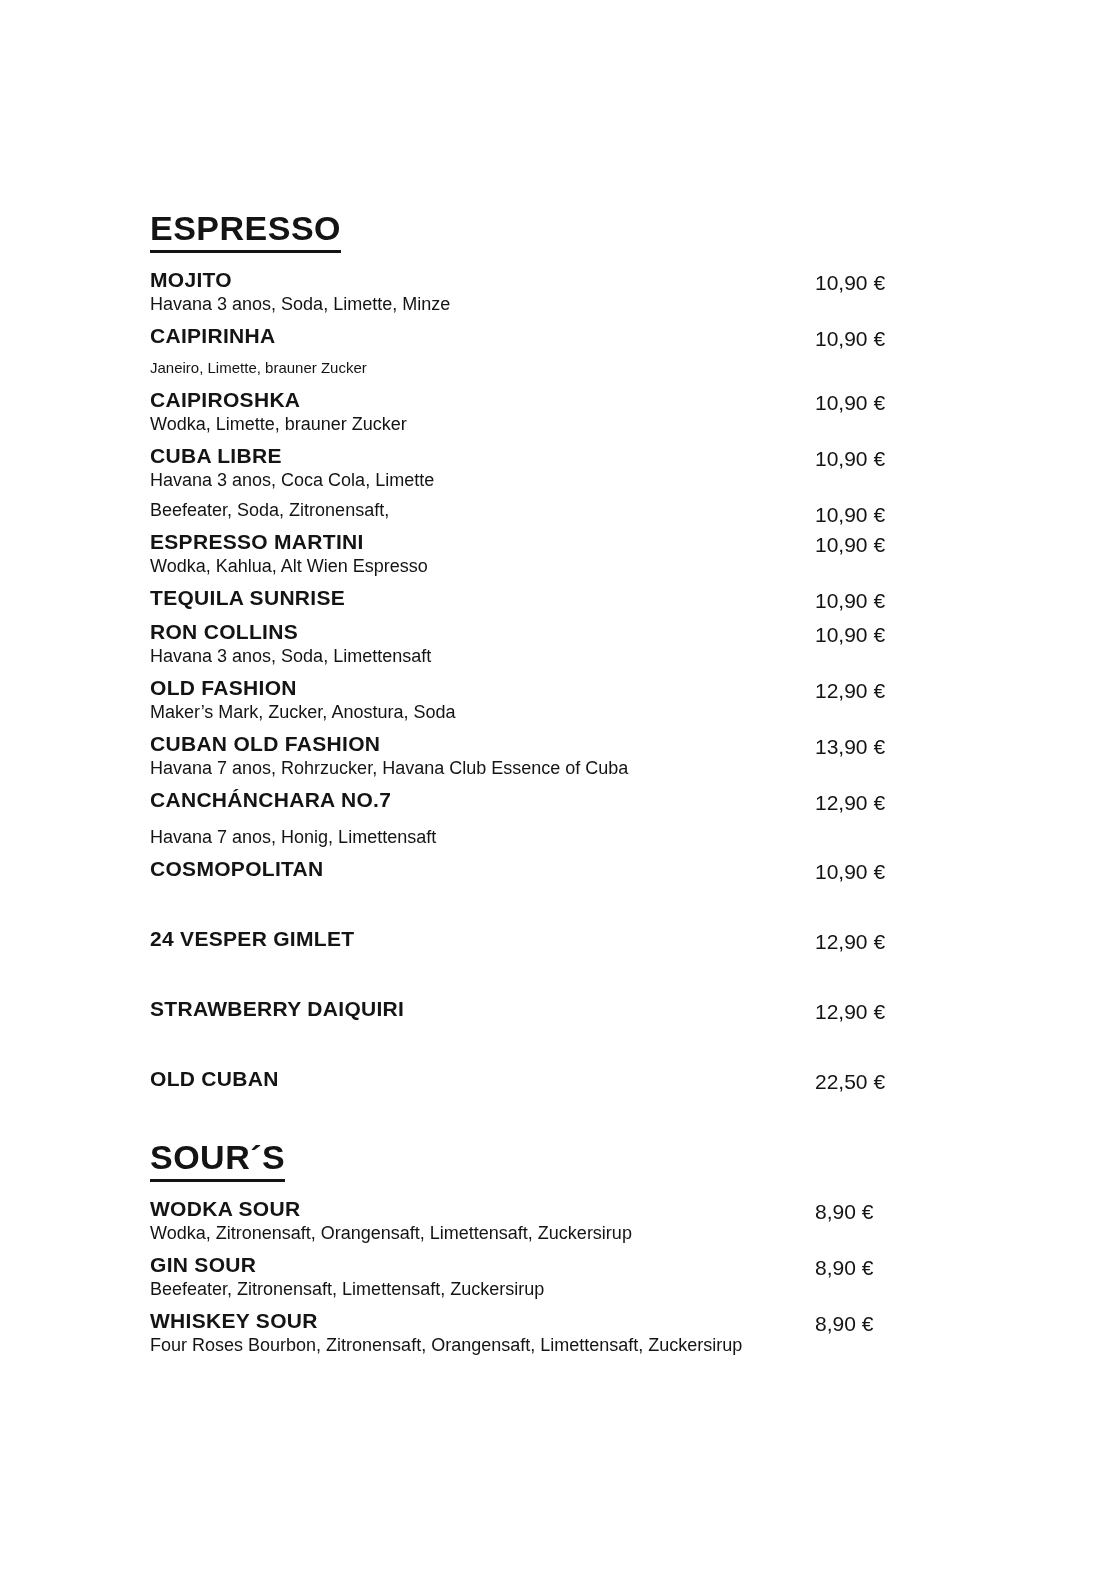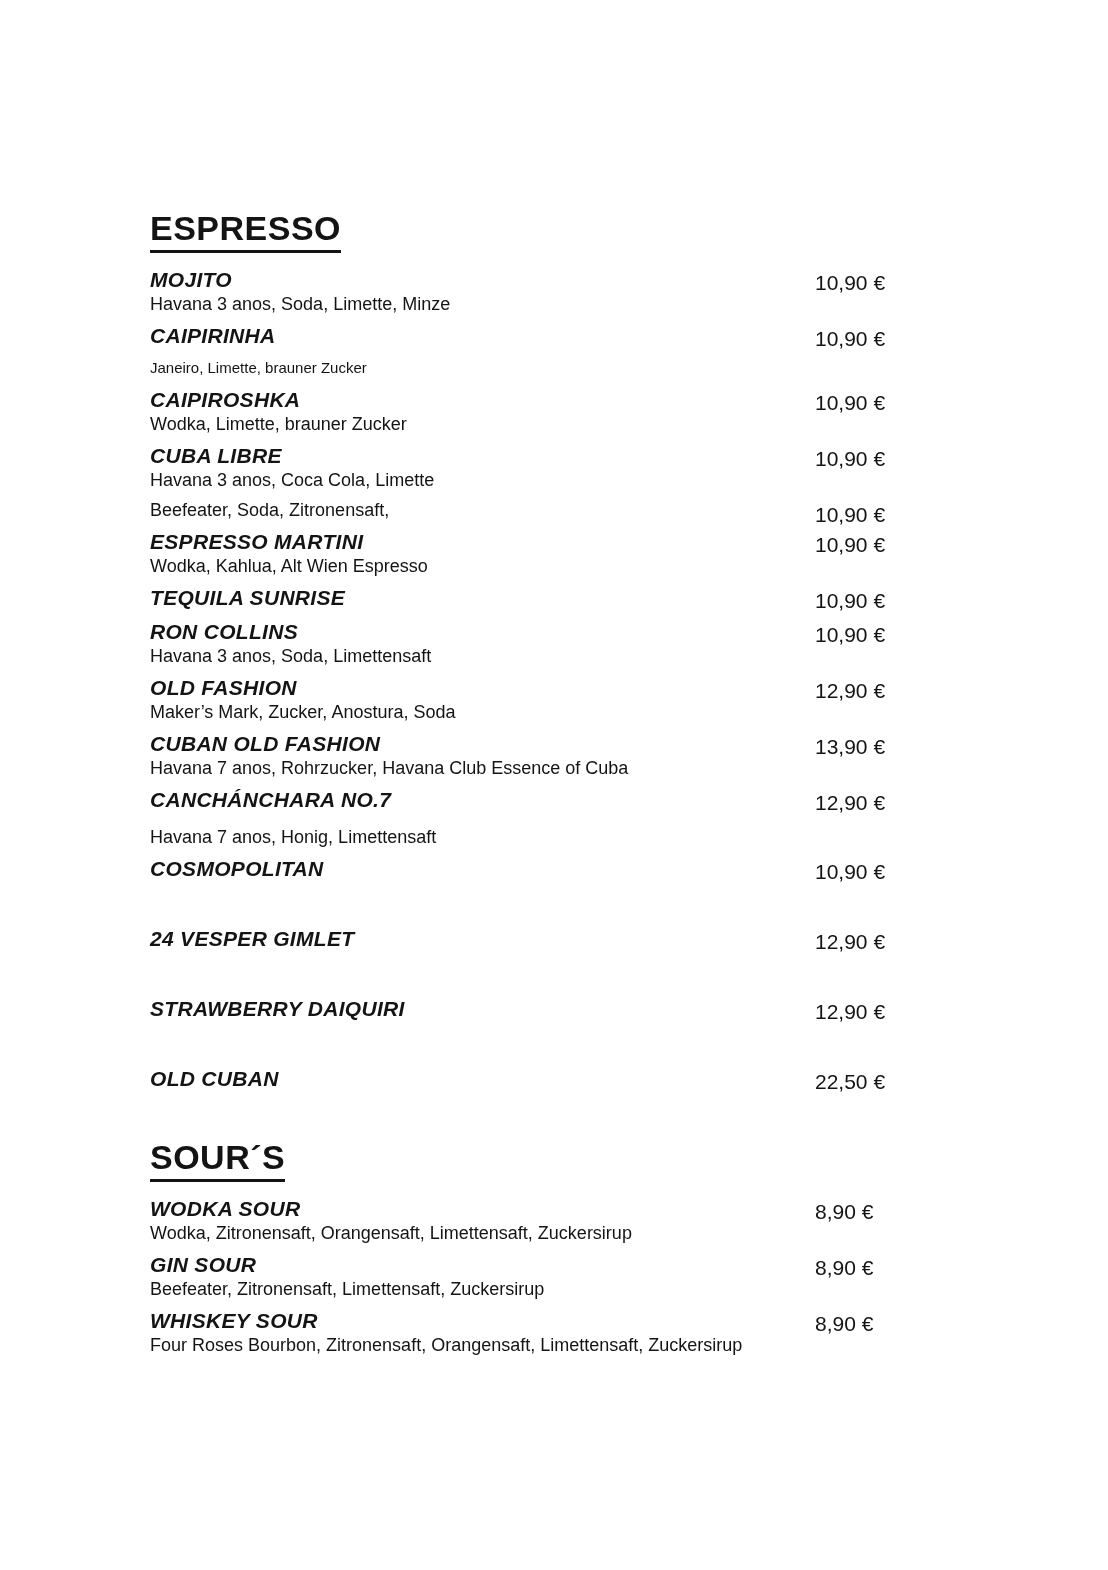--- a/index.html
+++ b/index.html
@@ -35,21 +35,20 @@
     position: relative;
     margin-bottom: 8px;
     max-width: 918px;
   }
   .item-name {
     font-size: 21px;
     font-weight: bold;
     line-height: 26px;
     letter-spacing: 0.3px;
     white-space: nowrap;
-    font-style: italic;
   }
   .item-price {
     position: absolute;
     left: 665px;
     top: 3px;
     font-size: 21px;
     font-weight: normal;
     line-height: 26px;
     white-space: nowrap;
   }

